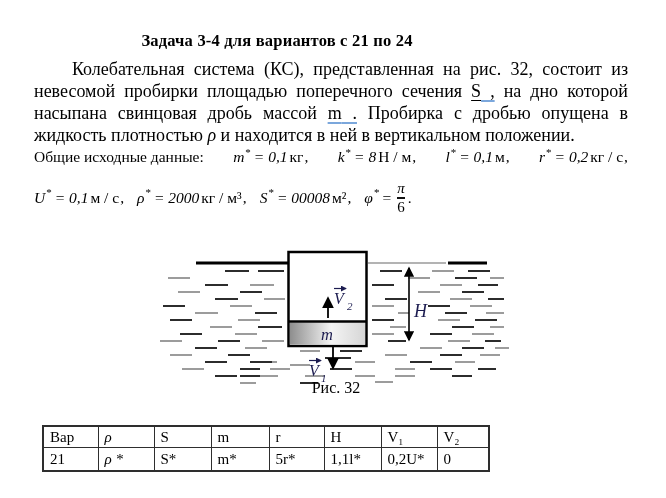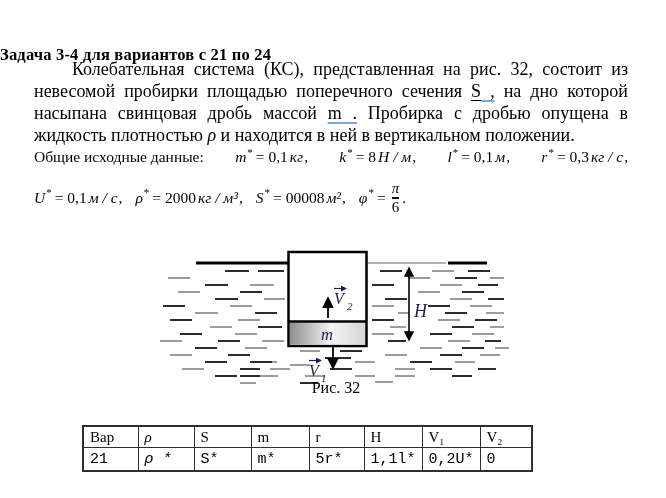--- a/index.html
+++ b/index.html
@@ -1,52 +1,52 @@
 <!DOCTYPE html>
 <html style="--accent-underline: #7ba7dc; --figure-label: #1c1c50;"><head>
 <meta charset="utf-8">
 <style>
   html,body{margin:0;padding:0;width:666px;height:498px;background:#ffffff;overflow:hidden;}
   body{position:relative;font-family:"Liberation Serif","DejaVu Serif",serif;color:#000;}
 
-  .title{position:absolute;left:0;top:45px;width:554px;text-align:left;
+  .title{position:absolute;left:0;top:31px;width:554px;text-align:center;
          font-size:16.5px;font-weight:bold;letter-spacing:.2px;}
 
   .para{position:absolute;left:34px;top:58px;width:594px;
         font-size:18px;line-height:22px;text-align:justify;text-indent:38px;}
   .u-black{text-decoration:underline;text-decoration-color:#000;text-decoration-thickness:1.4px;text-underline-offset:3px;}
   .u-blue{text-decoration:underline;text-decoration-color:var(--accent-underline,#7ba7dc);text-decoration-thickness:2px;text-underline-offset:3px;}
   .it{font-style:italic;}
 
   .given1{position:absolute;left:34px;top:148px;width:594px;display:flex;
           justify-content:space-between;align-items:baseline;font-size:15.5px;}
   .given2{position:absolute;left:34px;top:176px;width:594px;height:44px;display:flex;
           align-items:center;gap:13px;font-size:15.5px;}
   .fitem{white-space:nowrap;display:inline-flex;align-items:inherit;}
   .given1 .fitem{align-items:baseline;}
   .fv{font-style:italic;}
   .fsup{font-size:11px;position:relative;top:-6px;margin:0 3px 0 1px;}
-  .fnum{margin-right:2px;}
-  .funit{font-style:italic;}
+  .fnum{margin-right:2px;font-style:italic;}
+  .funit{}
   .fsep{margin-left:1px;}
   .feq{margin-right:4px;}
   .frac{display:inline-flex;flex-direction:column;align-items:center;line-height:1.05;margin:0 2px;}
   .frac .fbar{display:block;width:100%;height:1.5px;background:#111;margin:1px 0;}
   .frac span{font-size:15px;}
   .frac .fnum2{font-style:italic;}
 
   .fig-svg{position:absolute;left:0;top:238px;}
   .fig-caption{position:absolute;left:0;top:379px;width:672px;text-align:center;font-size:16px;}
 
   .vtable{position:absolute;left:42px;top:425px;border-collapse:collapse;
-          font-size:15px;margin-left:40px;}
+          font-size:15px;}
   .vtable td{border:1.5px solid #2e2e2e;padding:0 6px;vertical-align:middle;background:#fff;}
   .vtable{border:2px solid #2e2e2e;}
   .vtable .hrow td{height:20px;}
-  .vtable .drow td{height:22px;font-family:Liberation Mono, monospace;}
+  .vtable .drow td{height:22px;}
   svg text{font-family:"Liberation Serif","DejaVu Serif",serif;}
   .figlabel{fill:var(--figure-label,#1c1c50);font-style:italic;}
 </style>
 </head>
 <body>
 
 <div class="title">Задача 3-4 для вариантов с 21 по 24</div>
 
 <div class="para"><span>Колебательная система (КС), представленная на рис. 32, состоит из невесомой пробирки площадью поперечного сечения </span><span class="u-black">S</span><span class="u-blue"> ,</span><span> на дно которой насыпана свинцовая дробь массой </span><span class="u-blue">m</span><span class="u-blue"> .</span><span> Пробирка с дробью опущена в жидкость плотностью </span><span class="it">ρ</span><span> и находится в ней в вертикальном положении.</span></div>
 
@@ -69,21 +69,21 @@
   <span class="fitem">
       <span class="fv">l</span>
       <span class="fsup">*</span>
       <span class="fnum">= 0,1</span>
       <span class="funit">м</span>
       <span class="fsep"> ,</span>
     </span>
   <span class="fitem">
       <span class="fv">r</span>
       <span class="fsup">*</span>
-      <span class="fnum">= 0,3</span>
+      <span class="fnum">= 0,2</span>
       <span class="funit">кг / с</span>
       <span class="fsep"> ,</span>
     </span>
 </div>
 
 <div class="given2">
   <span class="fitem">
       <span class="fv">U</span>
       <span class="fsup">*</span>
       <span class="fnum">= 0,1</span>

